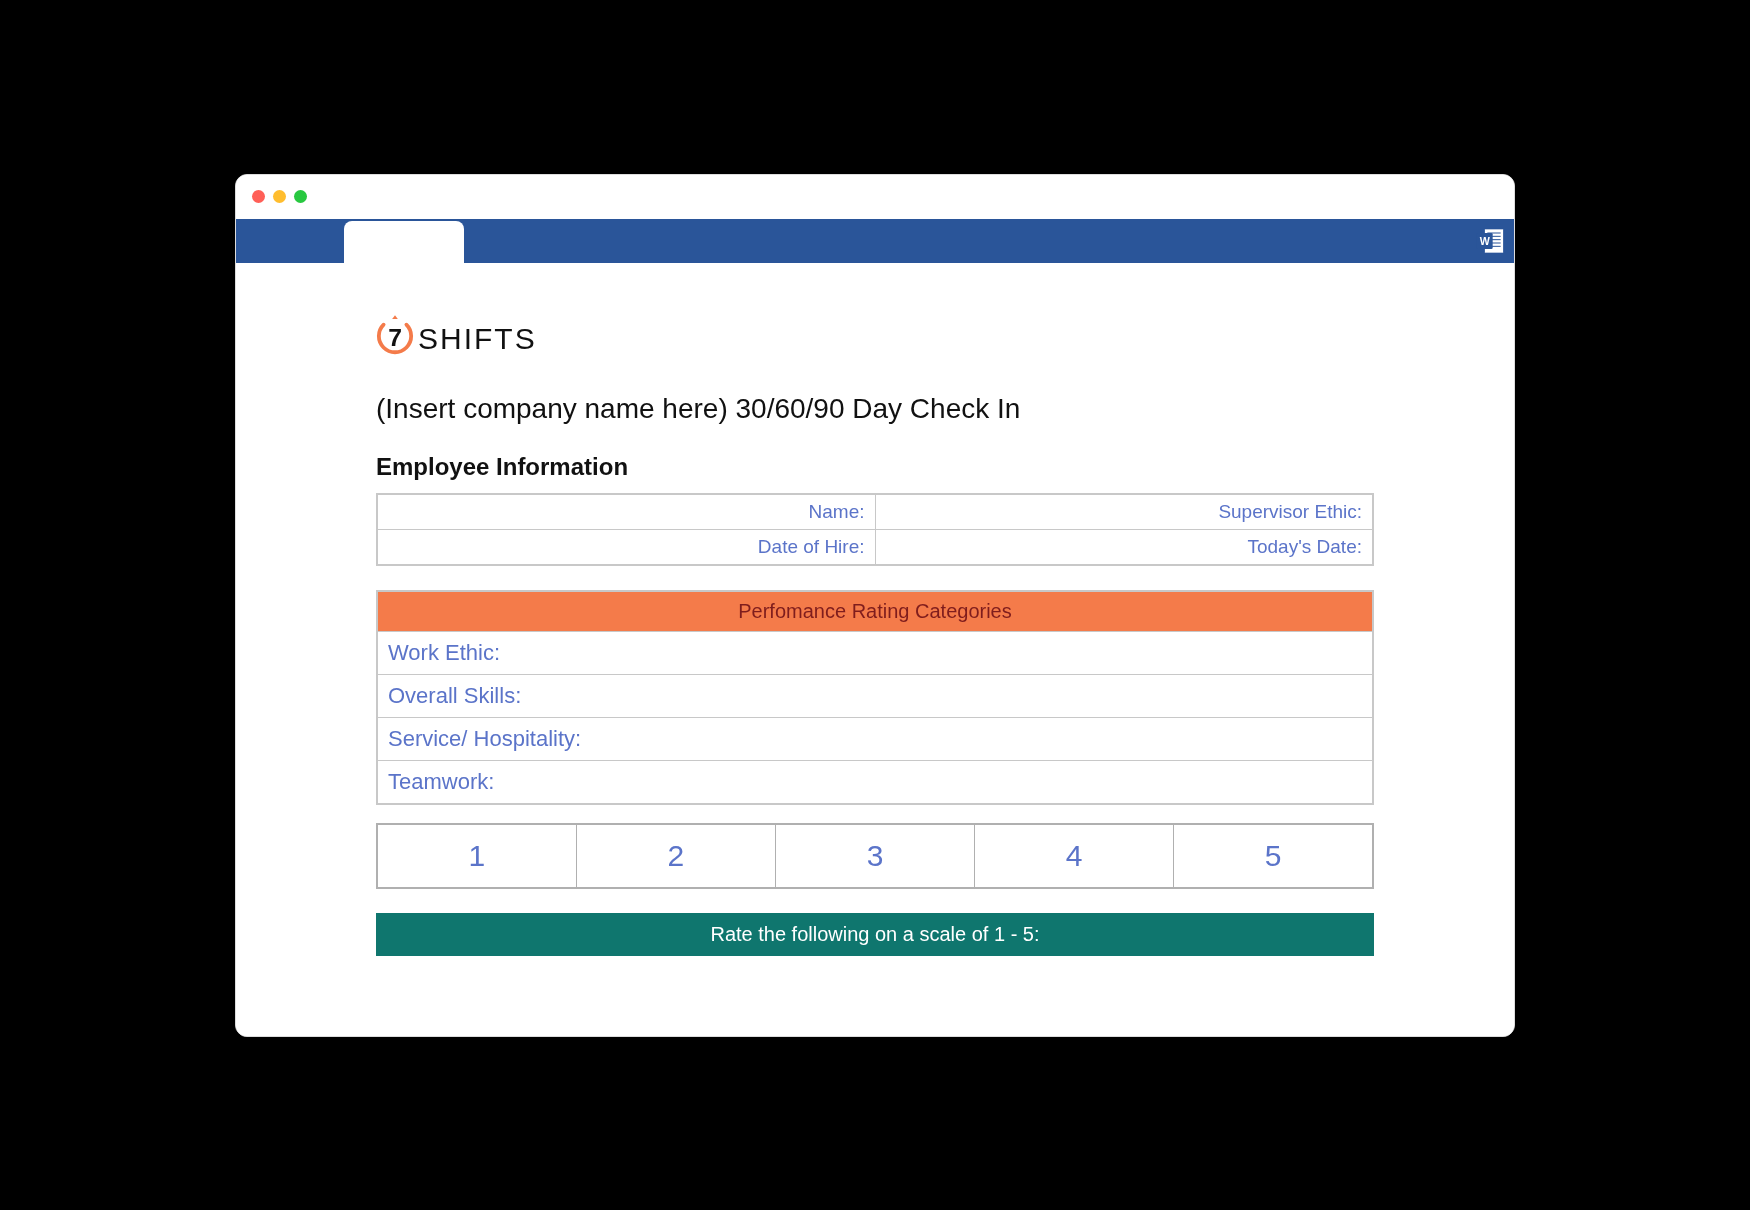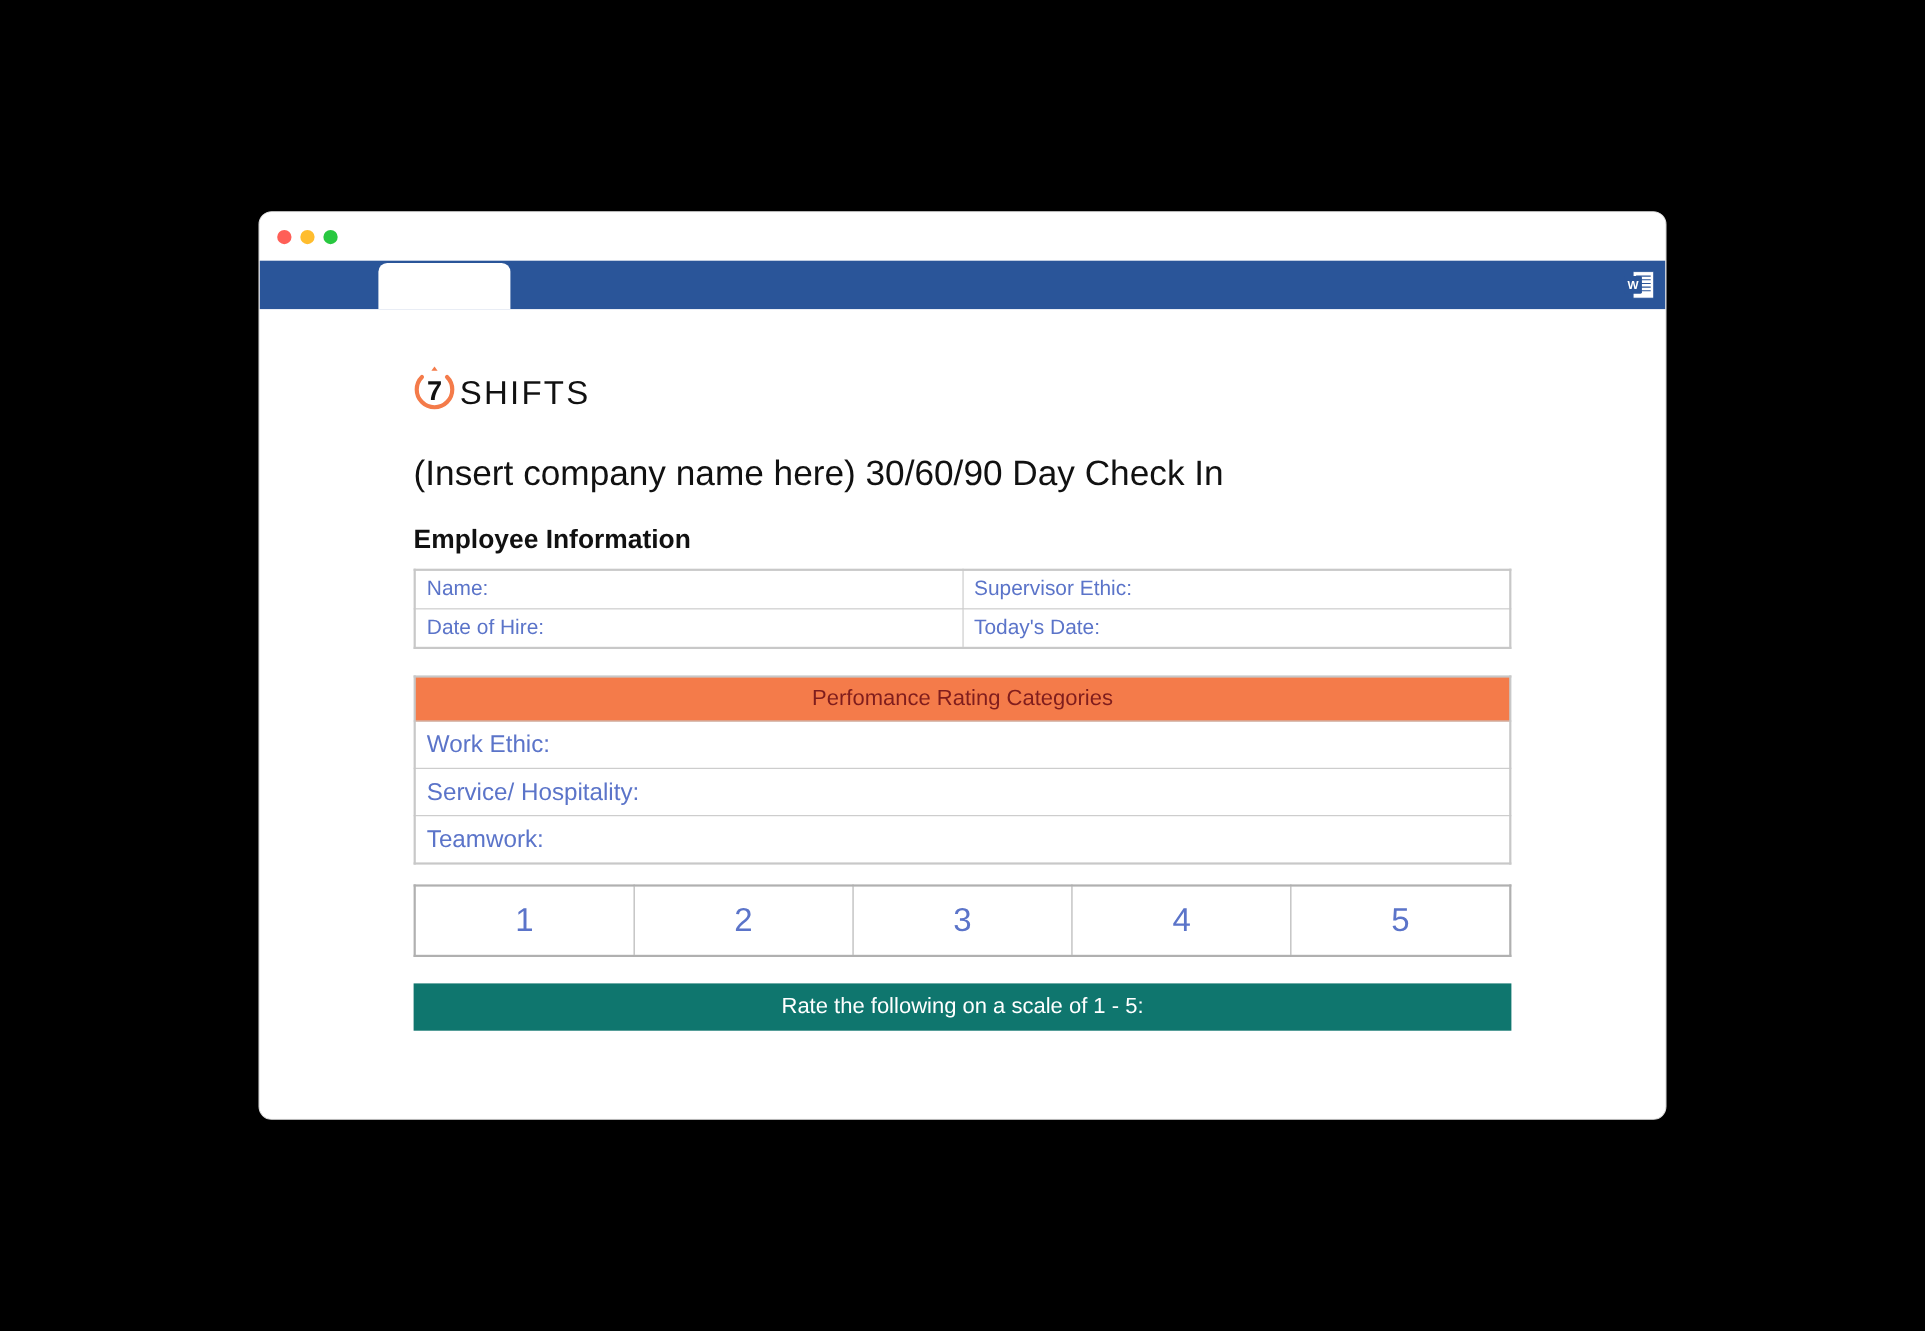--- a/index.html
+++ b/index.html
@@ -83,21 +83,21 @@
       width: 38px;
       height: 48px;
     }
     .logo-text {
       font-size: 30px;
       font-weight: 400;
       letter-spacing: 2px;
       color: #111;
     }
     .title {
-      font-size: 32px;
+      font-size: 28px;
       font-weight: 500;
       color: #111;
       margin-bottom: 28px;
     }
     .section-label {
       font-size: 24px;
       font-weight: 600;
       color: #111;
       margin-bottom: 12px;
     }
@@ -107,20 +107,21 @@
       border: 2px solid #c8c8c8;
       margin-bottom: 24px;
     }
     .info-table td {
       border: 1px solid #c8c8c8;
       padding: 6px 10px;
       font-size: 19px;
       color: #5b74c9;
       font-weight: 500;
       width: 50%;
+      text-align: right;
     }
     .perf-table {
       width: 100%;
       border-collapse: collapse;
       border: 2px solid #c8c8c8;
       margin-bottom: 18px;
     }
     .perf-header {
       background: #f47b4a;
       color: #7f1d1d;
@@ -217,20 +218,23 @@
 
     <table class="perf-table">
       <tbody>
           <tr>
         <td class="perf-header">Perfomance Rating Categories</td>
       </tr>
       <tr>
         <td class="perf-row">Work Ethic:</td>
       </tr>
       <tr>
+        <td class="perf-row">Overall Skills:</td>
+      </tr>
+      <tr>
         <td class="perf-row">Service/ Hospitality:</td>
       </tr>
       <tr>
         <td class="perf-row">Teamwork:</td>
       </tr>
     </tbody>
       </table>
 
     <table class="scale-table">
       <tbody>

